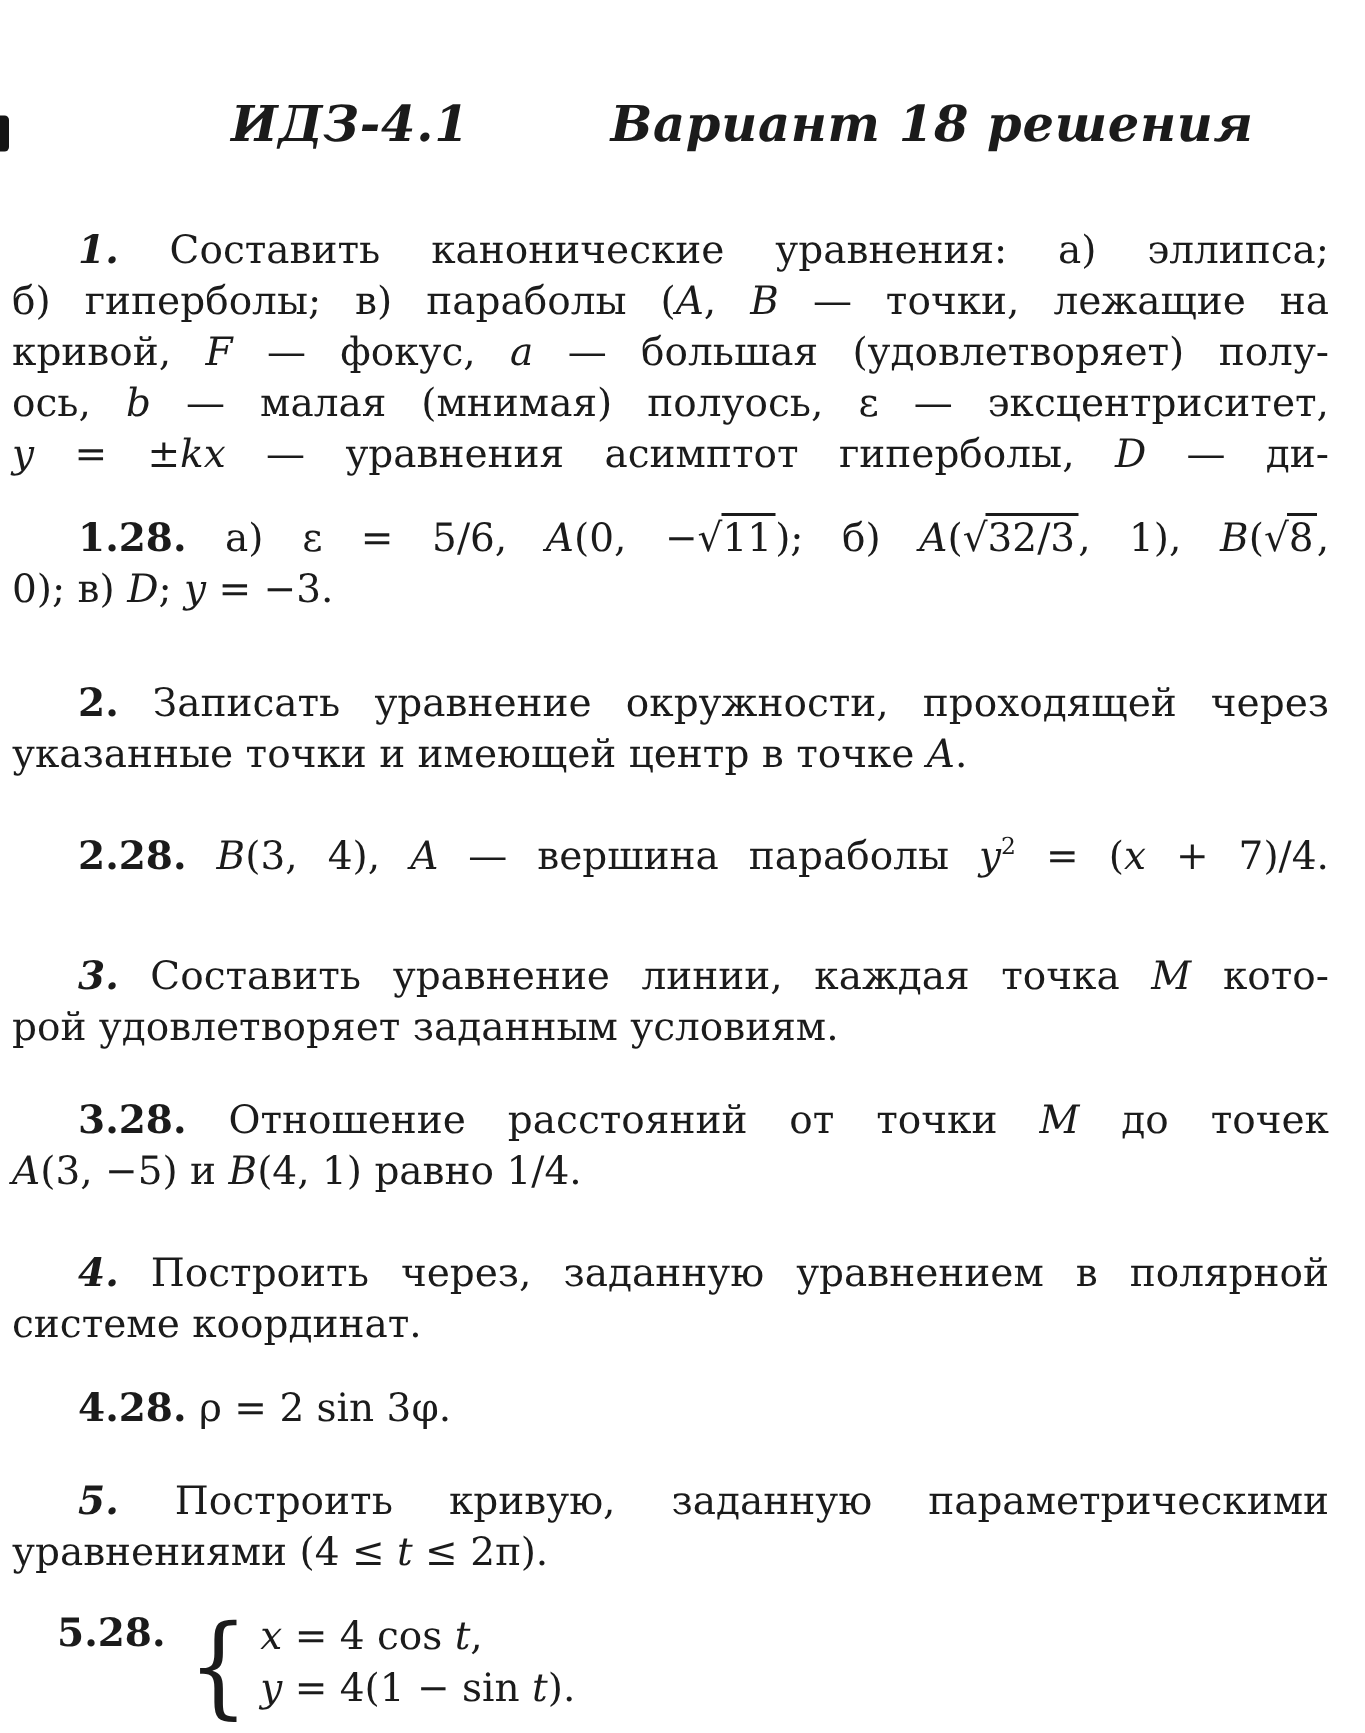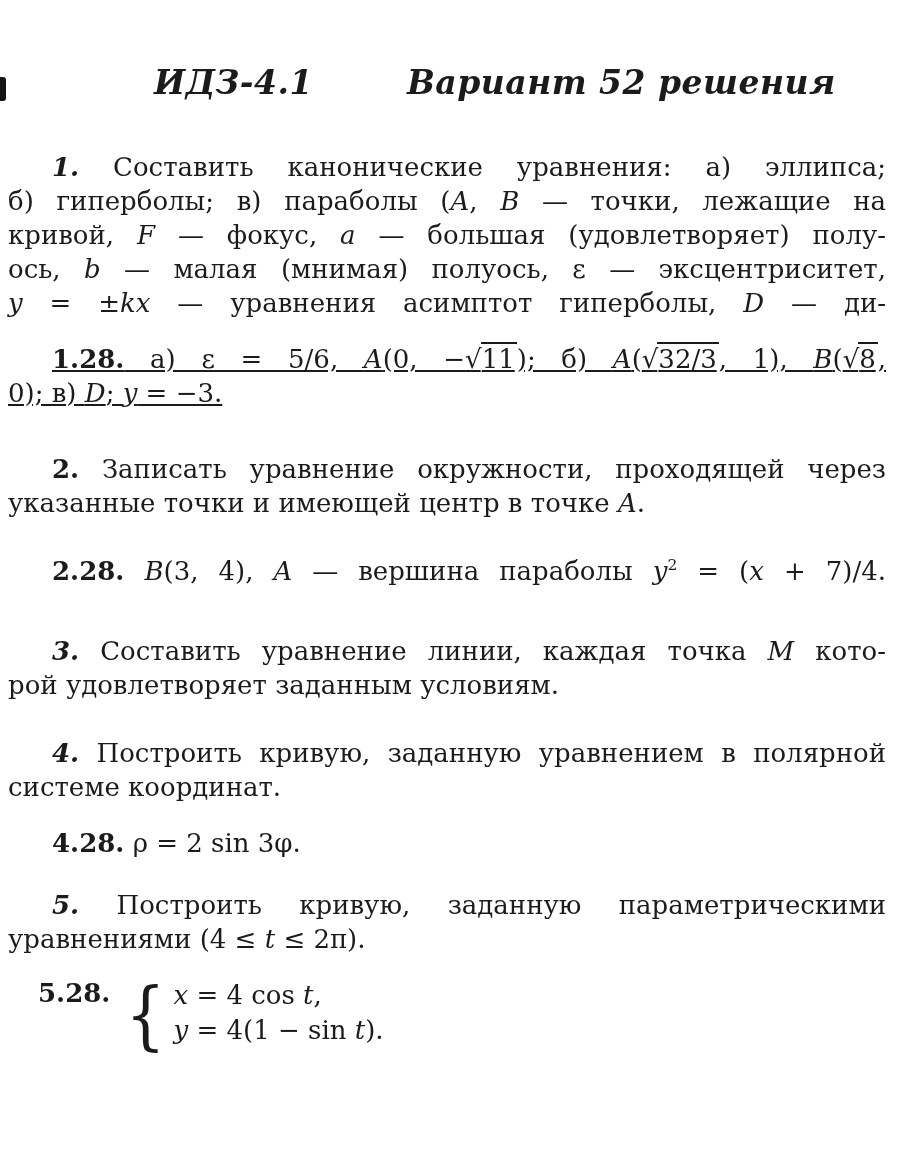--- a/index.html
+++ b/index.html
@@ -49,21 +49,21 @@
 
   .seg-b  { font-weight: bold; }
   .seg-i  { font-style: italic; }
   .seg-bi { font-weight: bold; font-style: italic; }
   .seg-sup{ vertical-align: super; font-size: 0.6em; line-height: 0; }
   .seg-sqrt { letter-spacing: -1px; }
   .seg-rad  { border-top: 2px solid #1b1b1b; padding: 0 2px 0 1px; }
 
   
   #p1 { margin-top: 48px; }
-  #i1 { margin-top: 22px; text-decoration: underline; }
+  #i1 { margin-top: 22px; }
   #p2 { margin-top: 42px; }
   #i2 { margin-top: 34px; }
   #p3 { margin-top: 46px; }
   #i3 { margin-top: 28px; }
   #p4 { margin-top: 34px; }
   #i4 { margin-top: 22px; }
   #p5 { margin-top: 28px; }
 
   .system {
     display: flex;
@@ -85,21 +85,21 @@
 </style>
 </head>
 <body>
 
 <div class="page">
 
   <div class="scan-blob"></div>
 
   <div class="doc-header">
     <span class="code">ИДЗ-4.1</span>
-    <span class="variant">Вариант 52 решения</span>
+    <span class="variant">Вариант 18 решения</span>
   </div>
 
   <div id="p1" class="block">
       <div class="line ind"><span class="seg-bi">1.</span><span> Составить канонические уравнения: а) эллипса;</span></div>
       <div class="line"><span>б) гиперболы; в) параболы (</span><span class="seg-i">A</span><span>, </span><span class="seg-i">B</span><span> — точки, лежащие на</span></div>
       <div class="line"><span>кривой, </span><span class="seg-i">F</span><span> — фокус, </span><span class="seg-i">a</span><span> — большая (удовлетворяет) полу-</span></div>
       <div class="line"><span>ось, </span><span class="seg-i">b</span><span> — малая (мнимая) полуось, ε — эксцентриситет,</span></div>
       <div class="line"><span class="seg-i">y</span><span> = ±</span><span class="seg-i">kx</span><span> — уравнения асимптот гиперболы, </span><span class="seg-i">D</span><span> — ди-</span></div>
     </div>
   <div id="i1" class="block">
@@ -112,23 +112,27 @@
       <div class="line last"><span>указанные точки и имеющей центр в точке </span><span class="seg-i">A</span><span>.</span></div>
     </div>
   <div id="i2" class="block">
       <div class="line ind"><span class="seg-b">2.28.</span><span> </span><span class="seg-i">B</span><span>(3, 4), </span><span class="seg-i">A</span><span> — вершина параболы </span><span class="seg-i">y</span><span class="seg-sup">2</span><span> = (</span><span class="seg-i">x</span><span> + 7)/4.</span></div>
     </div>
 
   <div id="p3" class="block">
       <div class="line ind"><span class="seg-bi">3.</span><span> Составить уравнение линии, каждая точка </span><span class="seg-i">M</span><span> кото-</span></div>
       <div class="line last"><span>рой удовлетворяет заданным условиям.</span></div>
     </div>
+  <div id="i3" class="block">
+      <div class="line ind"><span class="seg-b">3.28.</span><span> Отношение расстояний от точки </span><span class="seg-i">M</span><span> до точек</span></div>
+      <div class="line last"><span class="seg-i">A</span><span>(3, −5) и </span><span class="seg-i">B</span><span>(4, 1) равно 1/4.</span></div>
+    </div>
 
   <div id="p4" class="block">
-      <div class="line ind"><span class="seg-bi">4.</span><span> Построить кривую, заданную уравнением в полярной</span></div>
+      <div class="line ind"><span class="seg-bi">4.</span><span> Построить через, заданную уравнением в полярной</span></div>
       <div class="line last"><span>системе координат.</span></div>
     </div>
   <div id="i4" class="block">
       <div class="line last ind"><span class="seg-b">4.28.</span><span> ρ = 2 sin 3φ.</span></div>
     </div>
 
   <div id="p5" class="block">
       <div class="line ind"><span class="seg-bi">5.</span><span> Построить кривую, заданную параметрическими</span></div>
       <div class="line last"><span>уравнениями (4 ≤ </span><span class="seg-i">t</span><span> ≤ 2π).</span></div>
     </div>

